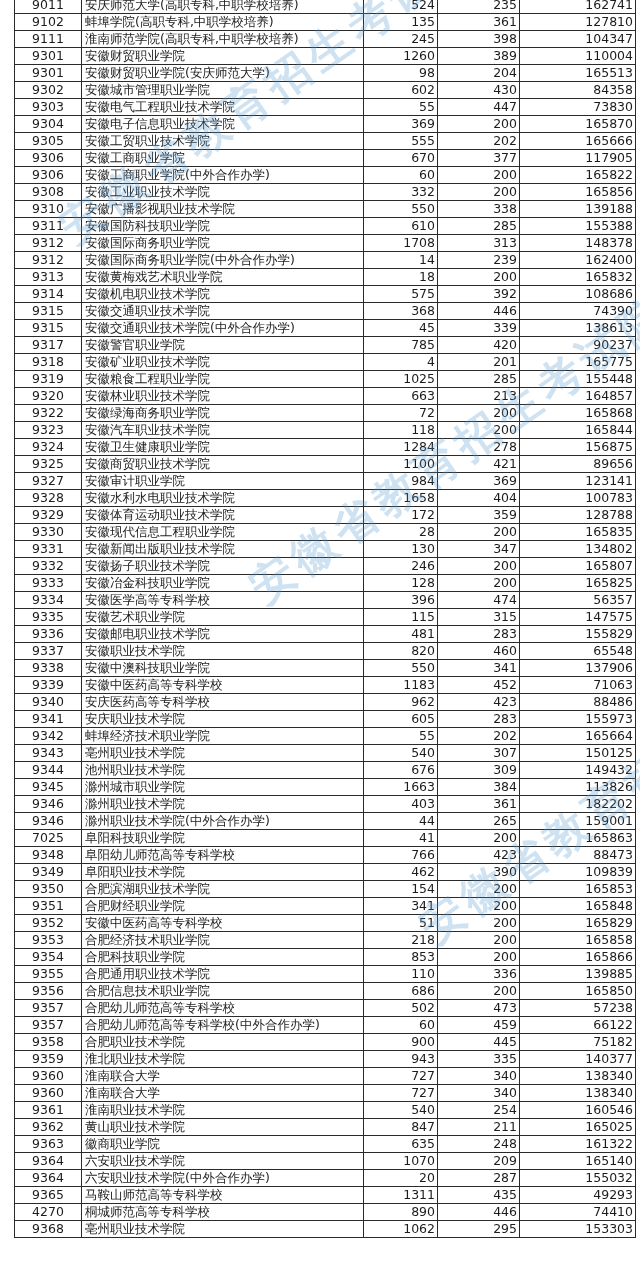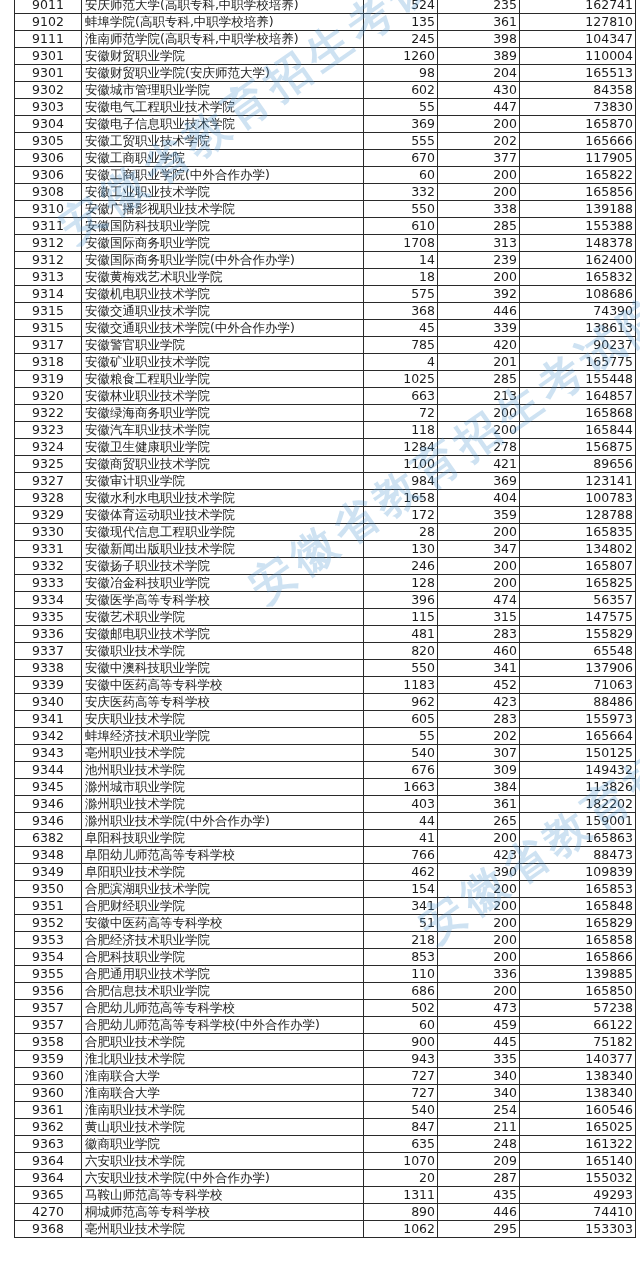--- a/index.html
+++ b/index.html
@@ -362,21 +362,21 @@
           <td class="num c5">182202</td>
         </tr>
         <tr>
           <td class="code">9346</td>
           <td class="name">滁州职业技术学院(中外合作办学)</td>
           <td class="num c3">44</td>
           <td class="num c4">265</td>
           <td class="num c5">159001</td>
         </tr>
         <tr>
-          <td class="code">6382</td>
+          <td class="code">7025</td>
           <td class="name">阜阳科技职业学院</td>
           <td class="num c3">41</td>
           <td class="num c4">200</td>
           <td class="num c5">165863</td>
         </tr>
         <tr>
           <td class="code">9348</td>
           <td class="name">阜阳幼儿师范高等专科学校</td>
           <td class="num c3">766</td>
           <td class="num c4">423</td>

